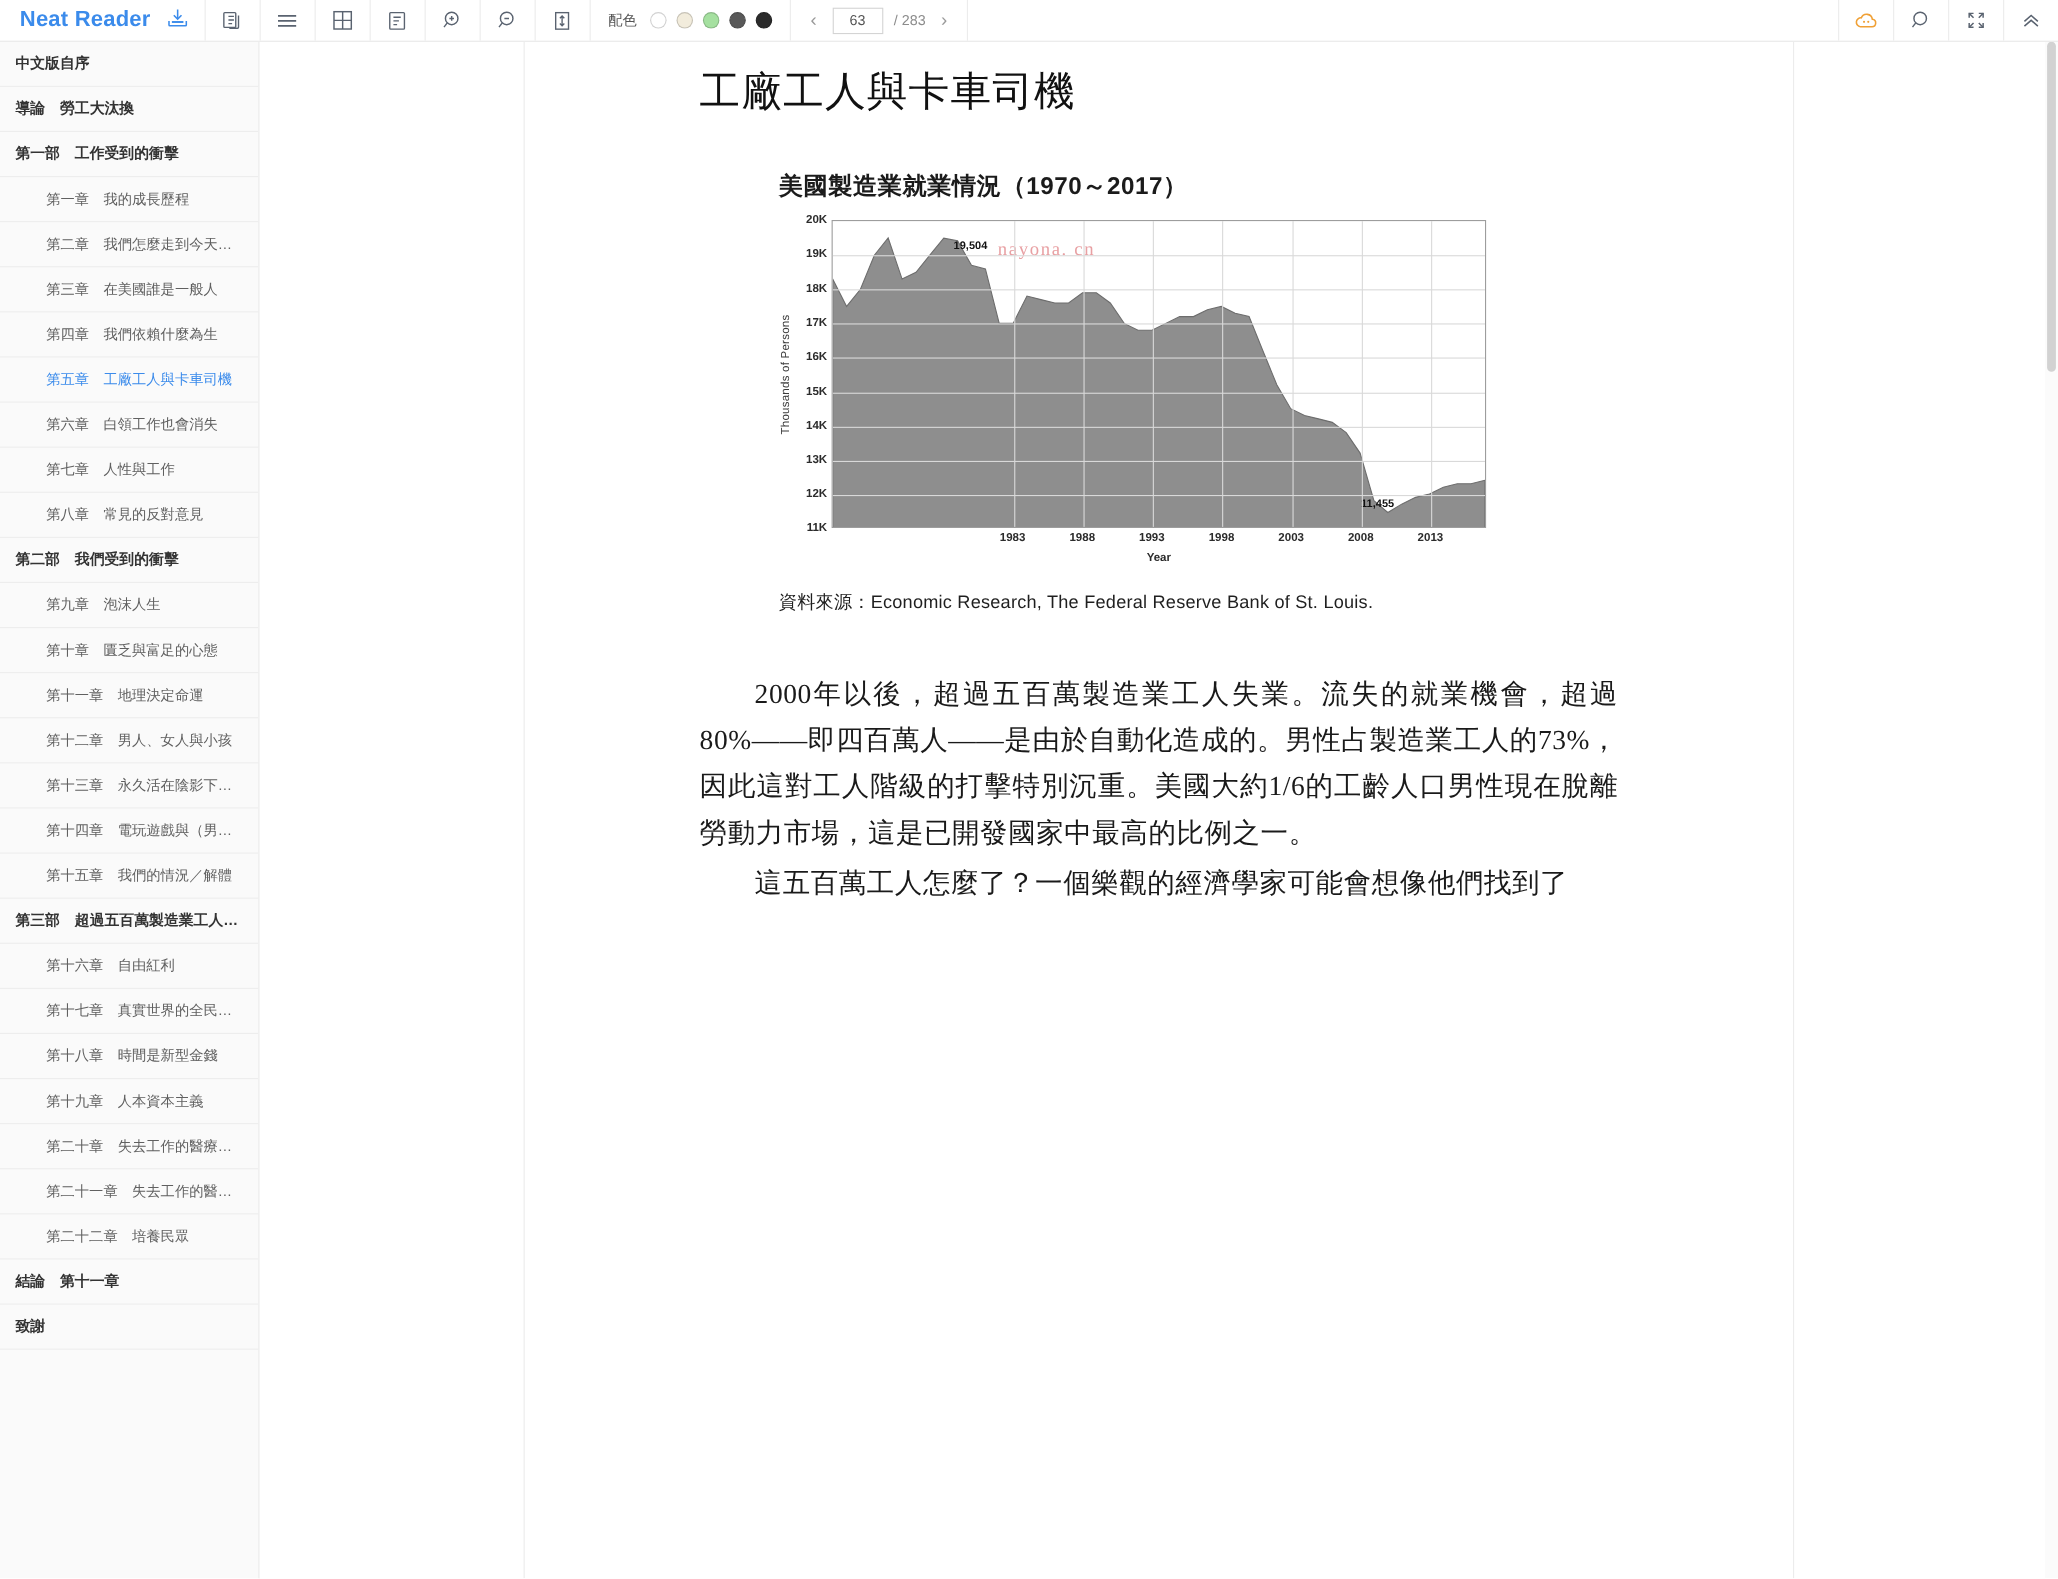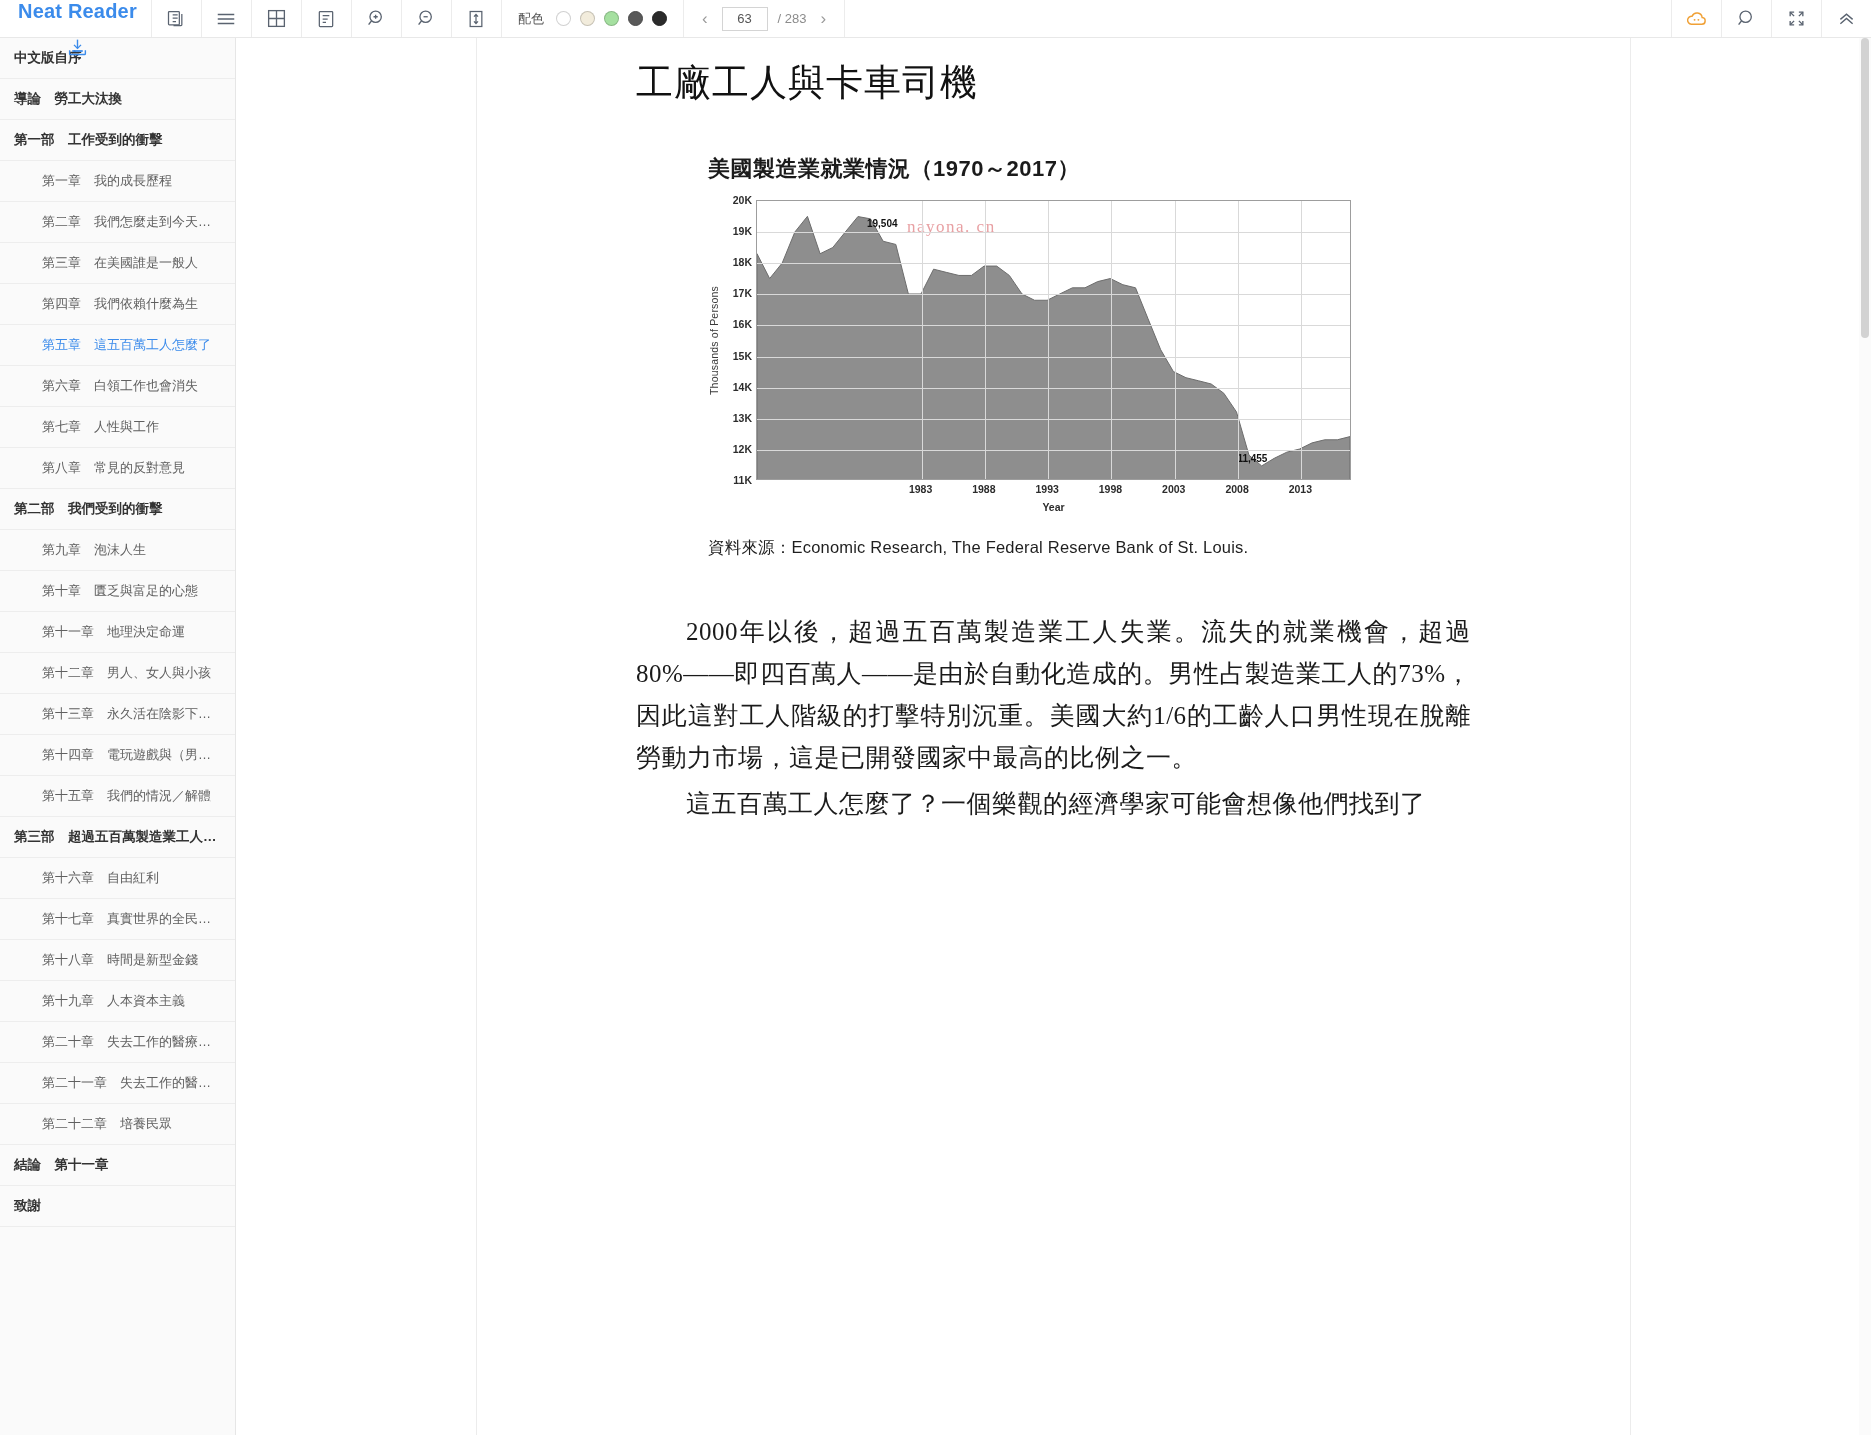--- a/index.html
+++ b/index.html
@@ -19,21 +19,20 @@
     border-bottom: 1px solid #e8e8e8;
     display: flex;
     align-items: stretch;
     position: relative;
     z-index: 5;
   }
   .brand {
     display: flex; align-items: center;
     padding: 0 14px 0 18px;
     gap: 14px;
-    flex-direction: column;
   }
   .brand-name {
     color: #3b8beb;
     font-size: 20px;
     font-weight: bold;
     letter-spacing: .2px;
     white-space: nowrap;
   }
   .tb-btn {
     width: 50px;
@@ -365,21 +364,21 @@
       <div class="toc-item lvl1">
         <span class="lbl">第二章　我們怎麼走到今天這個…</span>
       </div>
       <div class="toc-item lvl1">
         <span class="lbl">第三章　在美國誰是一般人</span>
       </div>
       <div class="toc-item lvl1">
         <span class="lbl">第四章　我們依賴什麼為生</span>
       </div>
       <div class="toc-item lvl1 active">
-        <span class="lbl">第五章　這五百萬工人怎麼了</span>
+        <span class="lbl">第五章　工廠工人與卡車司機</span>
       </div>
       <div class="toc-item lvl1">
         <span class="lbl">第六章　白領工作也會消失</span>
       </div>
       <div class="toc-item lvl1">
         <span class="lbl">第七章　人性與工作</span>
       </div>
       <div class="toc-item lvl1">
         <span class="lbl">第八章　常見的反對意見</span>
       </div>

